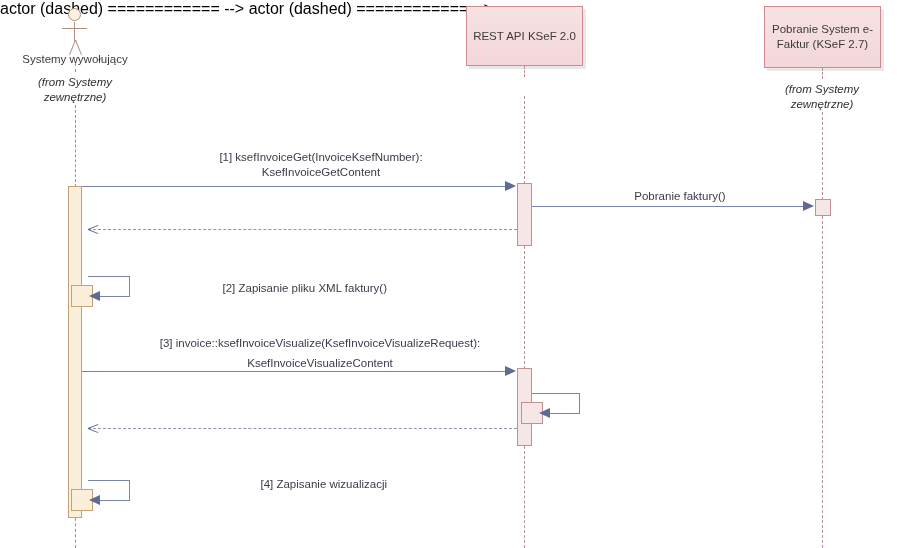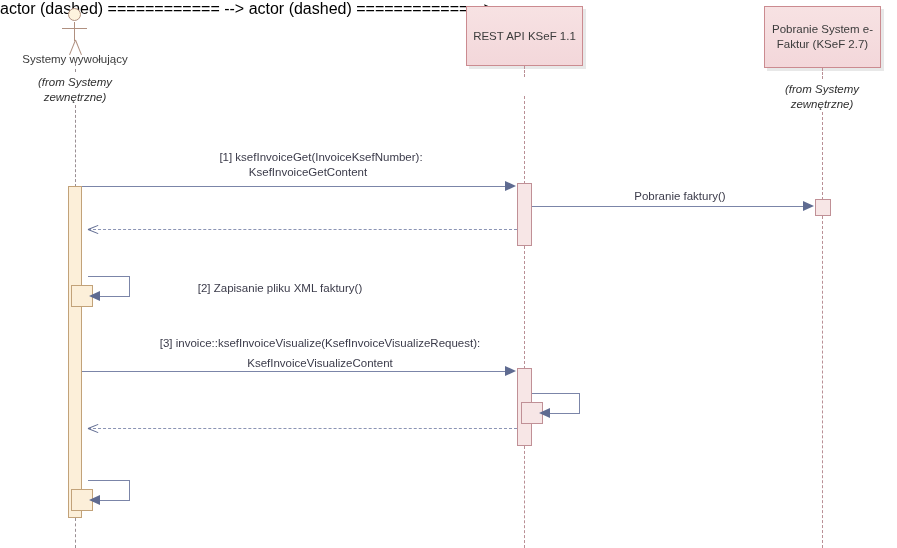--- a/index.html
+++ b/index.html
@@ -168,21 +168,21 @@
 
   
   .msg-label {
     position: absolute;
     color: #3b3b4a;
     font-size: 11.5px;
     line-height: 15px;
     text-align: center;
     white-space: pre;
   }
-  .msg-label.left { text-align: center; margin-left: 18px; }
+  .msg-label.left { text-align: right; }
 </style>
 </head>
 <body>
 
 <div id="canvas">
 
   
   <div class="actor abs" style="left:55px; top:8px;">
     <span class="head"></span>
     <span class="spine"></span>
@@ -195,21 +195,21 @@
   <div class="head-sub" style="left:0px; top:75px; width:150px;">(from Systemy</div>
   <div class="head-sub" style="left:0px; top:90px; width:150px;">zewnętrzne)</div>
 
   
   <div class="lifeline" style="left:75px; top:63px; height:9px;"></div>
   <div class="lifeline" style="left:75px; top:105px; height:82px;"></div>
   <div class="lifeline" style="left:75px; top:518px; height:30px;"></div>
 
   
   <div class="comp-box" style="left:466px; top:6px; width:117px; height:60px;">
-    <span>REST API KSeF 1.1</span>
+    <span>REST API KSeF 2.0</span>
   </div>
 
   <div class="lifeline rose" style="left:524px; top:66px; height:11px;"></div>
   <div class="lifeline rose" style="left:524px; top:96px; height:88px;"></div>
   <div class="lifeline rose" style="left:524px; top:246px; height:123px;"></div>
   <div class="lifeline rose" style="left:524px; top:446px; height:102px;"></div>
 
   
   <div class="comp-box" style="left:764px; top:6px; width:117px; height:62px;">
     <span>
@@ -225,21 +225,21 @@
   <div class="lifeline rose" style="left:822px; top:216px; height:332px;"></div>
 
   
   <div class="act cream" style="left:68px;  top:186px; width:14px; height:332px;"></div>
   <div class="act rose" style="left:517px; top:183px; width:15px; height:63px;"></div>
   <div class="act rose" style="left:815px; top:199px; width:16px; height:17px;"></div>
   <div class="act rose" style="left:517px; top:368px; width:15px; height:78px;"></div>
 
   
   <div class="msg-label" style="left:176px; top:150px; width:290px;">[1] ksefInvoiceGet(InvoiceKsefNumber):</div>
-  <div class="msg-label" style="left:163px; top:165px; width:290px;">KsefInvoiceGetContent</div>
+  <div class="msg-label" style="left:176px; top:165px; width:290px;">KsefInvoiceGetContent</div>
   <div class="msg-line" style="left:82px; top:186px; width:424px;"></div>
   <div class="arrow-right" style="left:505px; top:180.5px;"></div>
 
   
   <div class="msg-label" style="left:565px; top:189px; width:230px;">Pobranie faktury()</div>
   <div class="msg-line" style="left:532px; top:206px; width:272px;"></div>
   <div class="arrow-right" style="left:803px; top:200.5px;"></div>
 
    actor (dashed) ============ --&gt;
   <div class="msg-line dashed" style="left:88px; top:229px; width:429px;"></div>
@@ -275,14 +275,15 @@
     <i class="up"></i>
       <i class="dn"></i>
   </div>
 
   
   <div class="act cream" style="left:71px; top:489px; width:22px; height:22px;"></div>
   <div class="msg-line" style="left:88px; top:480px; width:42px;"></div>
   <div class="vline" style="left:129px; top:480px; height:20px;"></div>
   <div class="msg-line" style="left:100px; top:500px; width:30px;"></div>
   <div class="arrow-left" style="left:89px; top:494.5px;"></div>
+  <div class="msg-label left" style="left:137px; top:477px; width:250px;">[4] Zapisanie wizualizacji</div>
 
 </div>
 
 </body></html>

